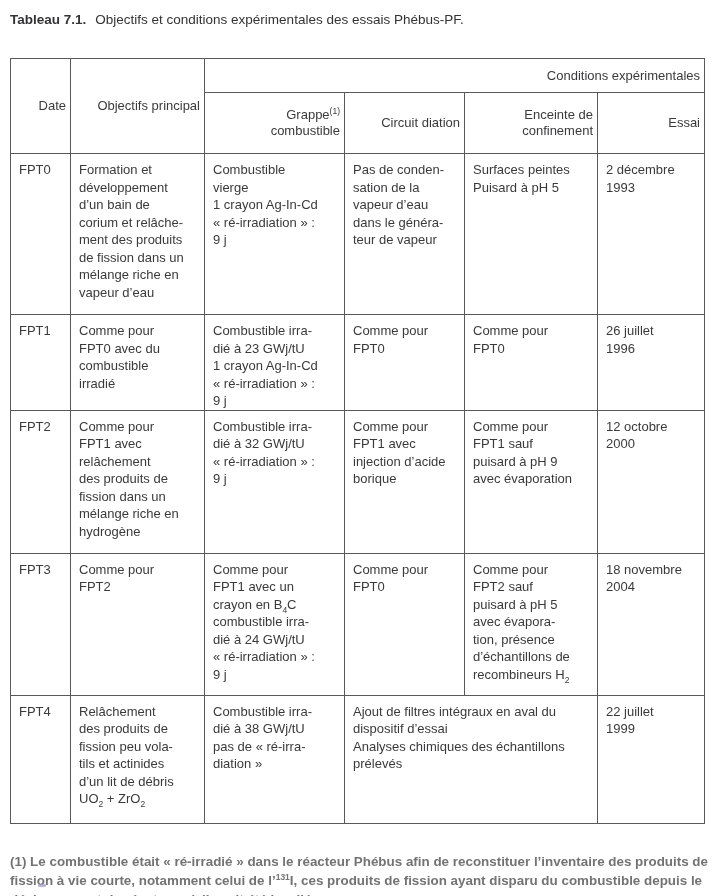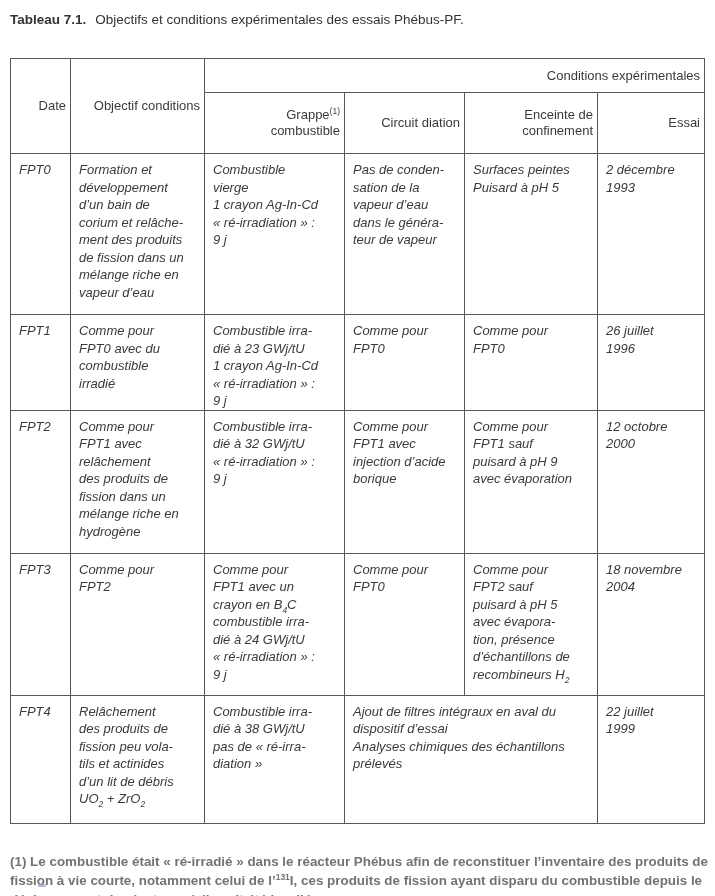--- a/index.html
+++ b/index.html
@@ -34,21 +34,20 @@
     text-align:right;
     vertical-align:middle;
     line-height:16px;
     padding:2px 4px;
   }
   table.main td{
     vertical-align:top;
     text-align:left;
     line-height:17.5px;
     padding:7px 8px 0 8px;
-    font-style:italic;
   }
   td.essai-cell{padding-left:11px;}
   sup{font-size:8.5px;vertical-align:super;line-height:0;}
   sub{font-size:8.5px;vertical-align:sub;line-height:0;}
   .footnote{
     position:absolute;left:10px;top:852px;width:699px;
     font-size:13.4px;font-weight:bold;line-height:19px;color:#737373;
   }
   .artifact{
     position:absolute;left:38px;top:884px;width:8px;height:3px;
@@ -69,21 +68,21 @@
       <col style="width:60px">
       <col style="width:134px">
       <col style="width:140px">
       <col style="width:120px">
       <col style="width:133px">
       <col style="width:107px">
     </colgroup>
     <tbody>
         <tr style="height:34px">
       <th rowspan="2">Date</th>
-      <th rowspan="2">Objectif conditions</th>
+      <th rowspan="2">Objectifs principal</th>
       <th colspan="4">Conditions expérimentales</th>
     </tr>
     <tr style="height:61px">
       <th>Grappe<sup>(1)</sup><br>combustible</th>
       <th>Circuit diation</th>
       <th>Enceinte de<br>confinement</th>
       <th>Essai</th>
     </tr>
 
     <tr style="height:161px">

